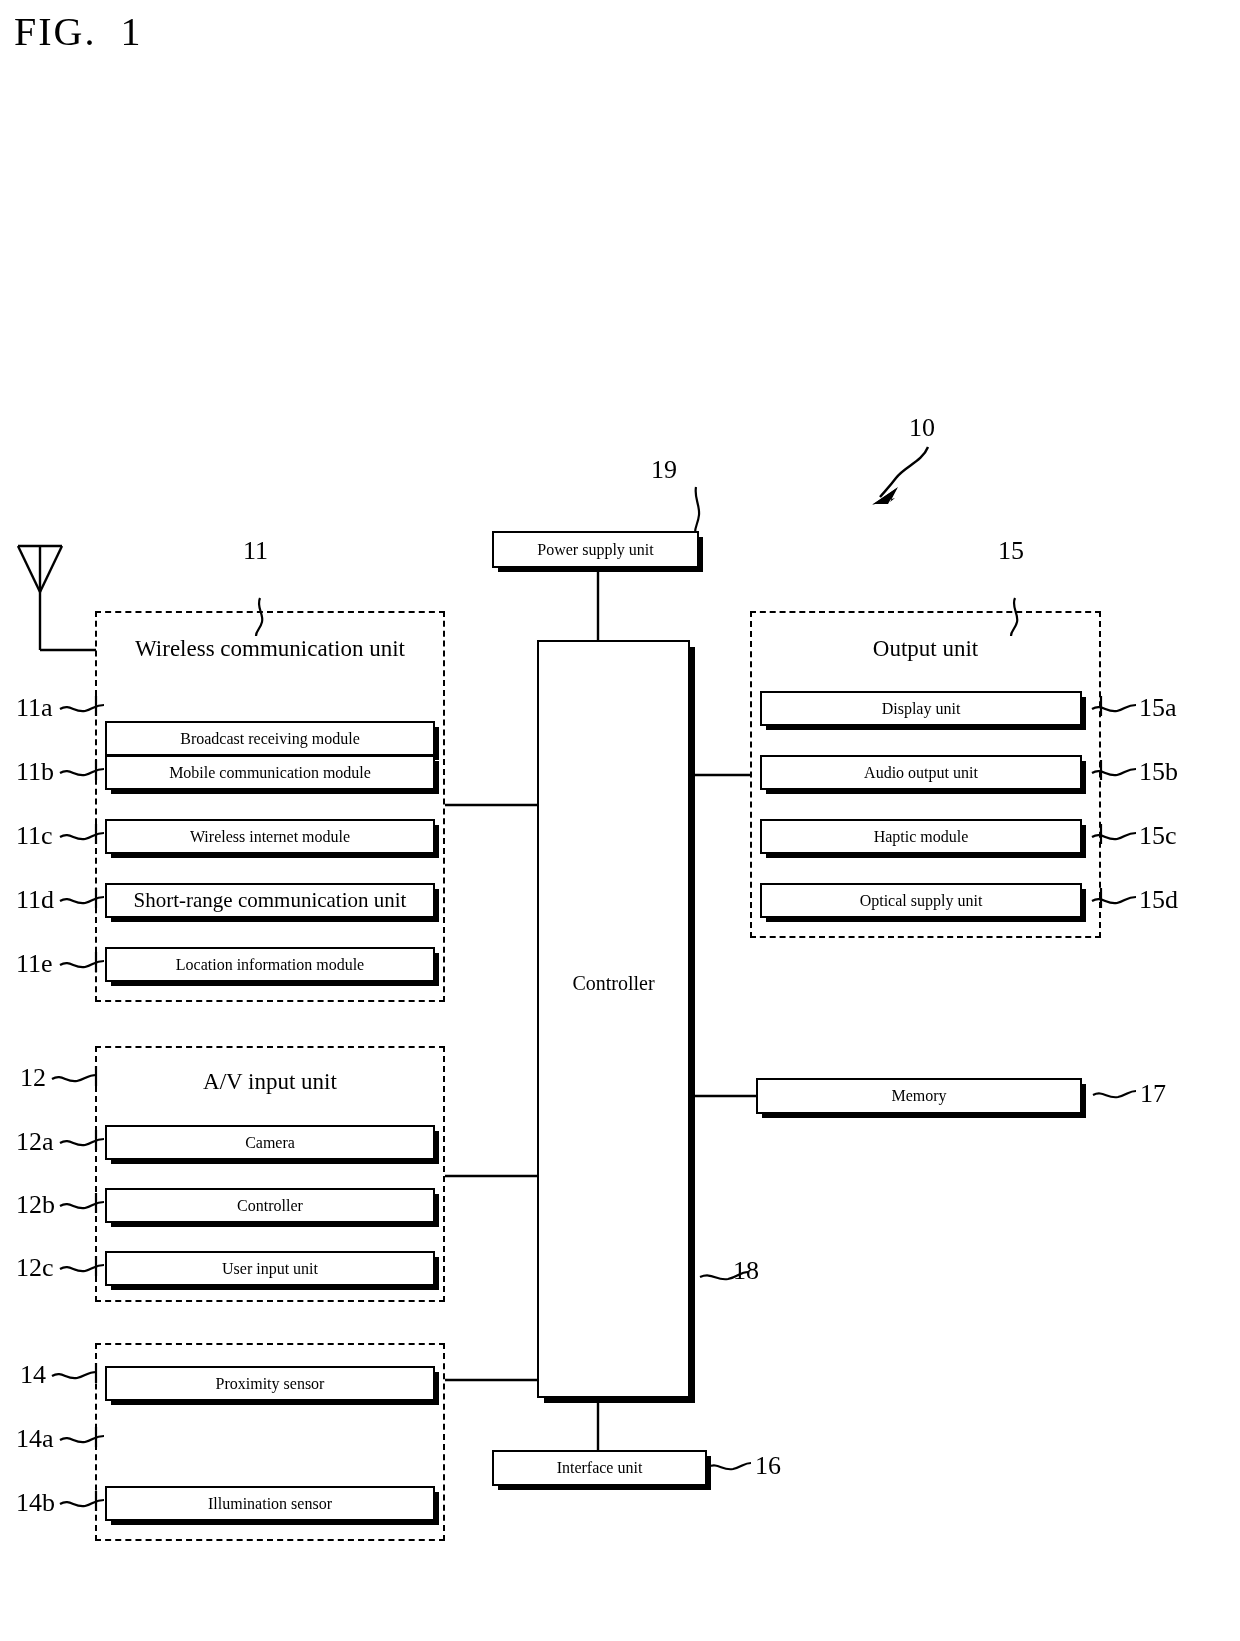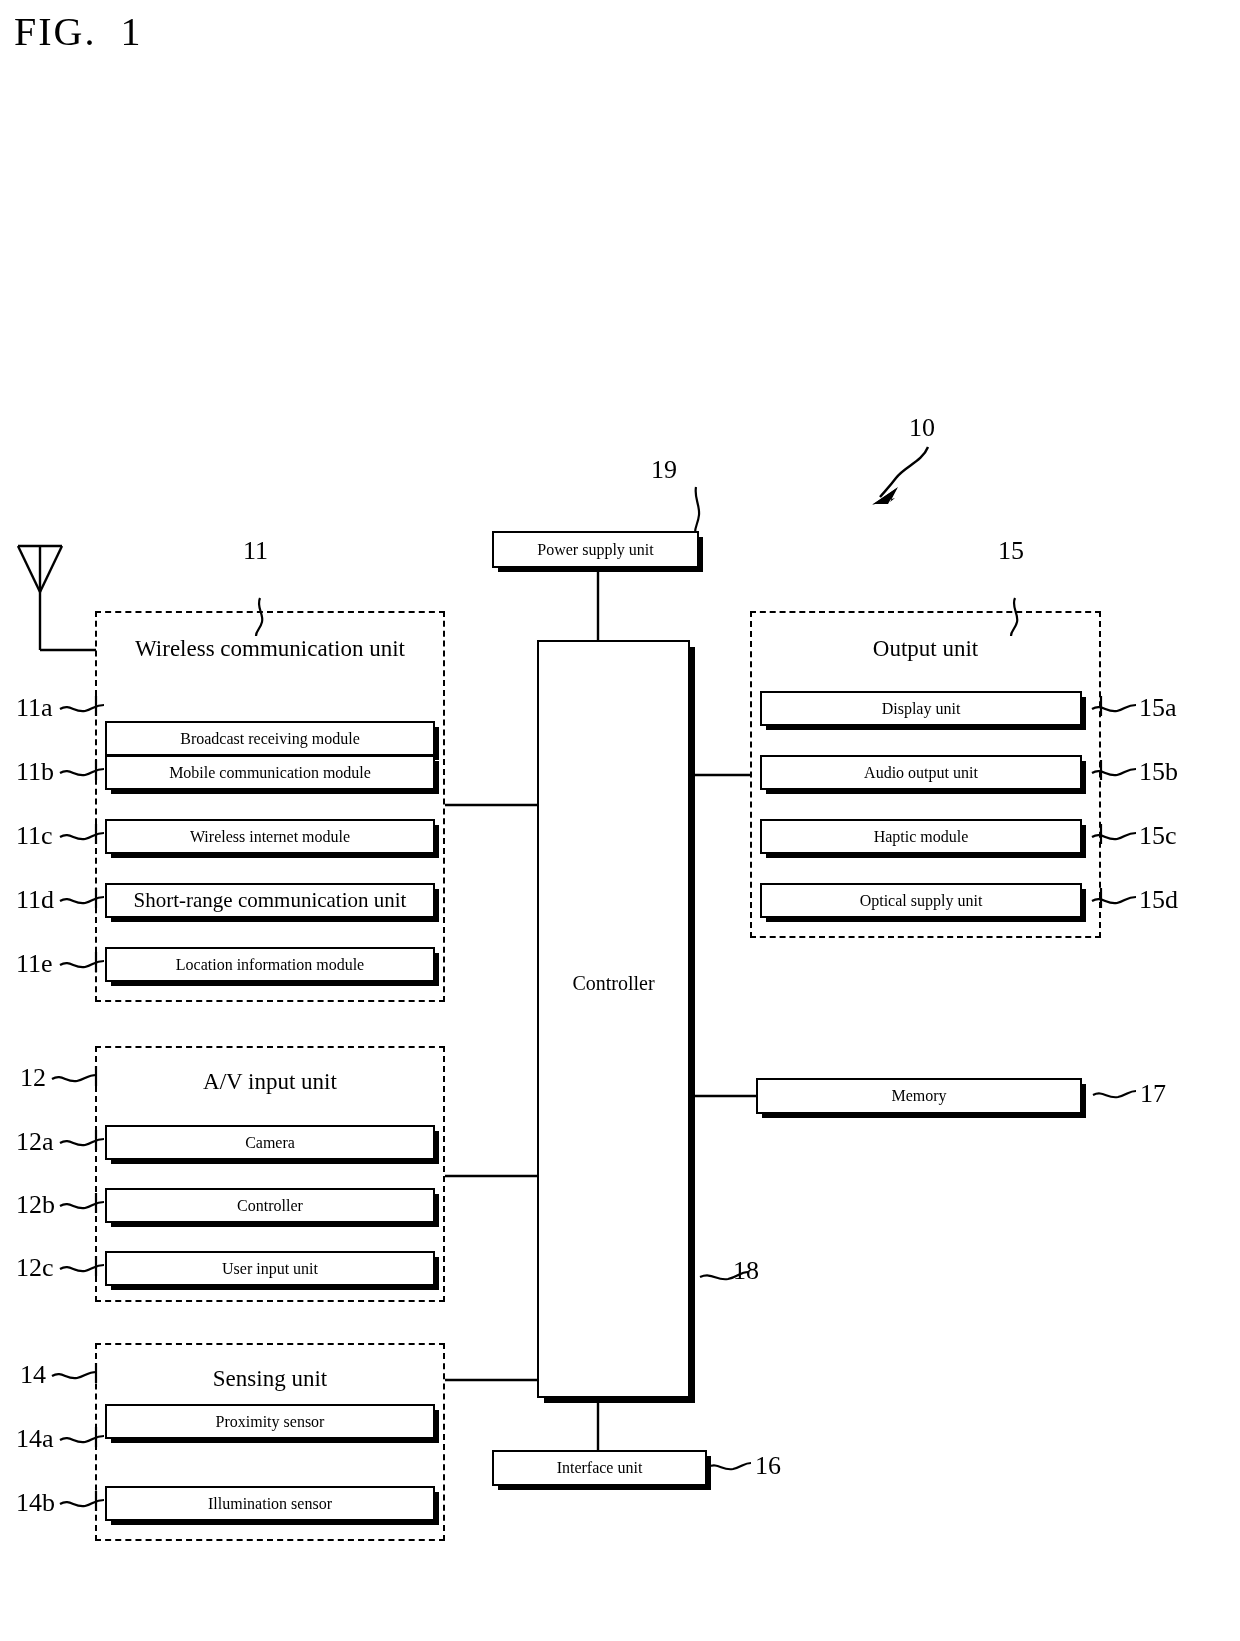--- a/index.html
+++ b/index.html
@@ -236,21 +236,21 @@
   <div class="box" style="left:105px; top:1251px; width:330px; height:35px;">
     <span>User input unit</span>
   </div>
   <div class="ref" style="left:16px; top:1255px;">12c</div>
 
   <div class="group" style="left:95px; top:1343px; width:350px; height:198px;">
     <div class="group-title" style="top:22px;">Sensing unit</div>
   </div>
   <div class="ref" style="left:20px; top:1362px;">14</div>
 
-  <div class="box" style="left:105px; top:1404px; width:330px; height:35px;">
+  <div class="box" style="left:105px; top:1366px; width:330px; height:35px;">
     <span>Proximity sensor</span>
   </div>
   <div class="ref" style="left:16px; top:1426px;">14a</div>
 
   <div class="box" style="left:105px; top:1486px; width:330px; height:35px;">
     <span>Illumination sensor</span>
   </div>
   <div class="ref" style="left:16px; top:1490px;">14b</div>
 
   <div id="controller" style="left:537px; top:640px; width:153px; height:758px;">

